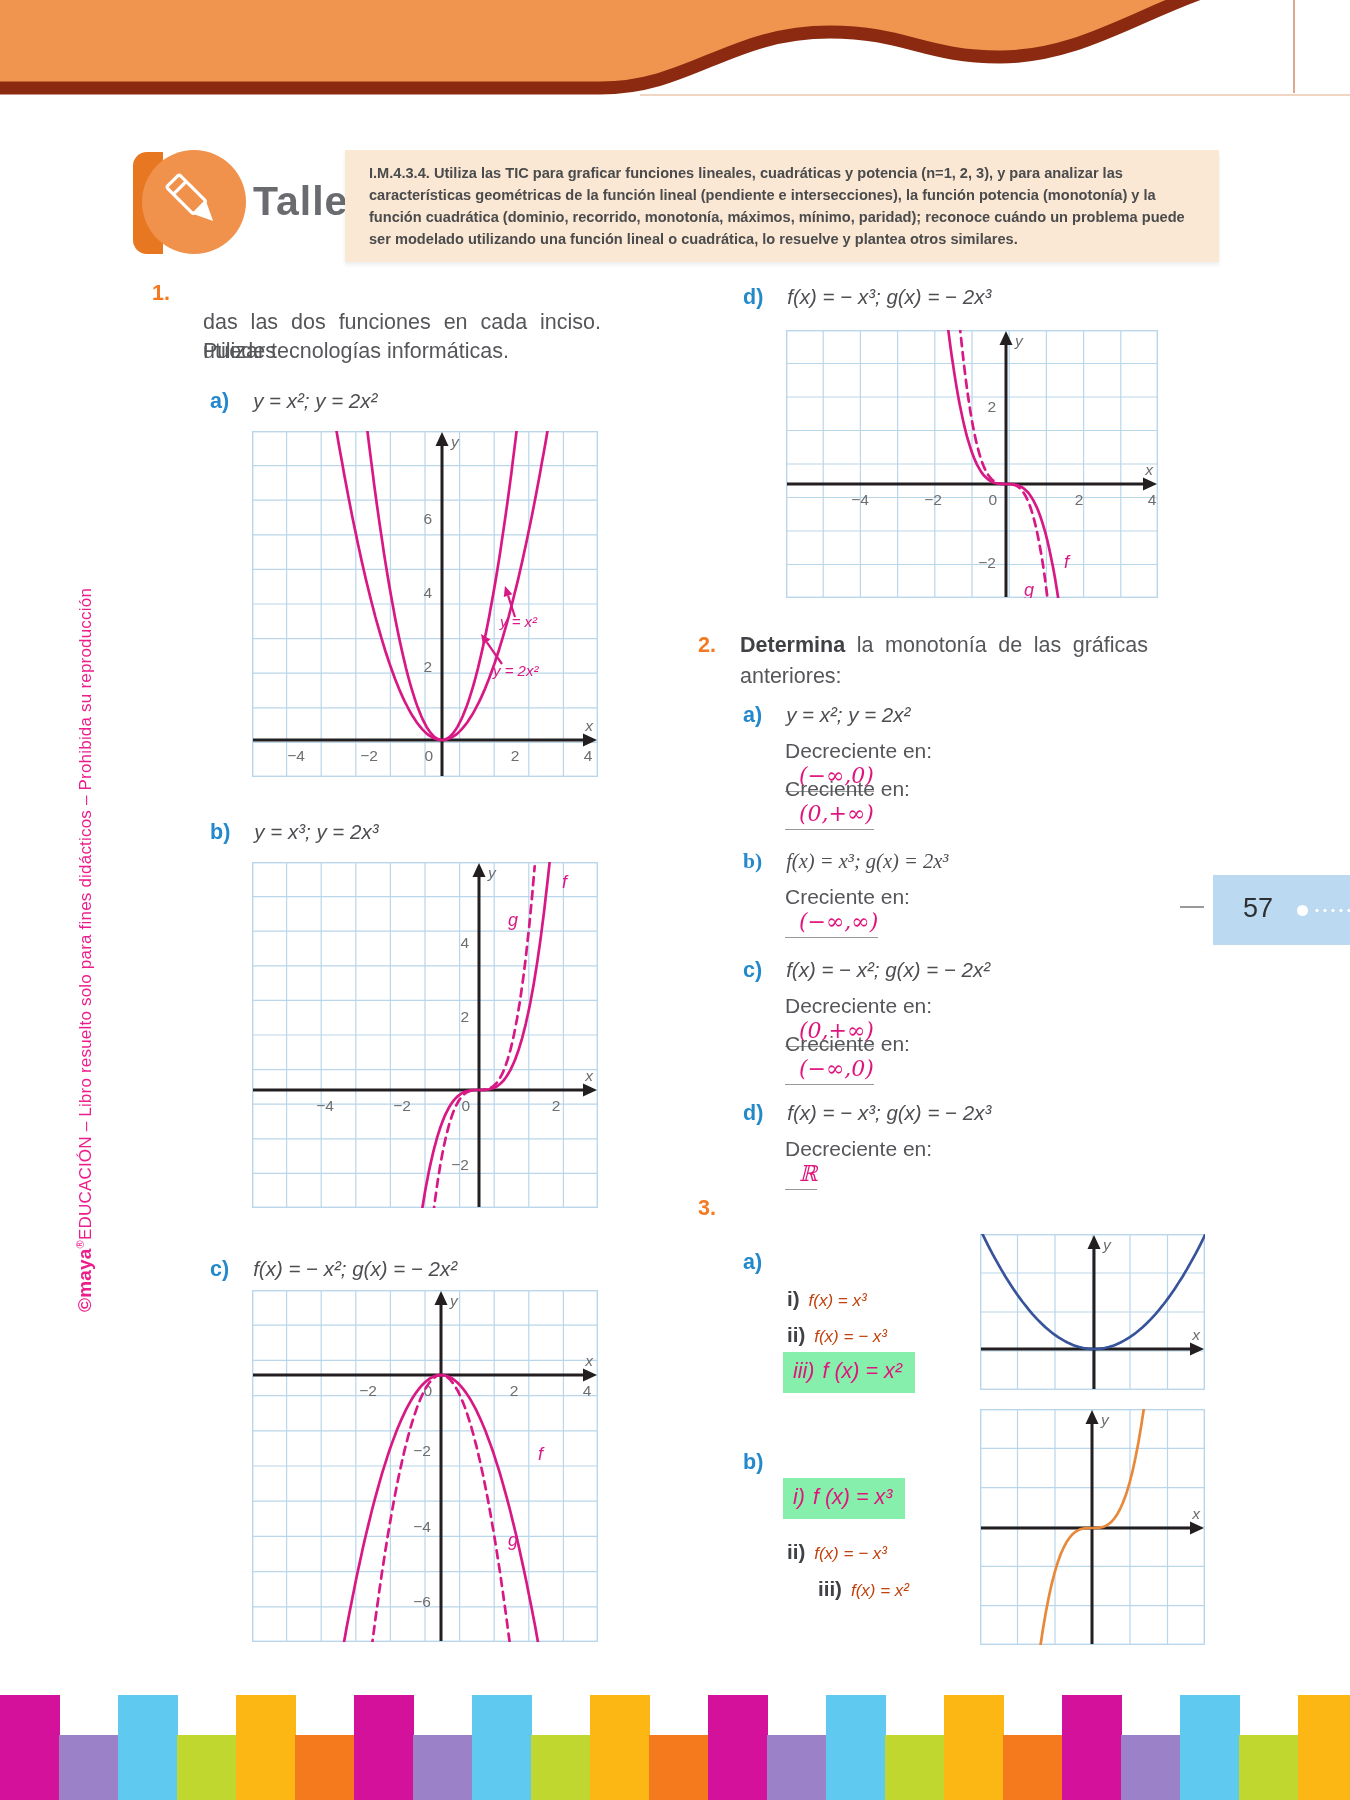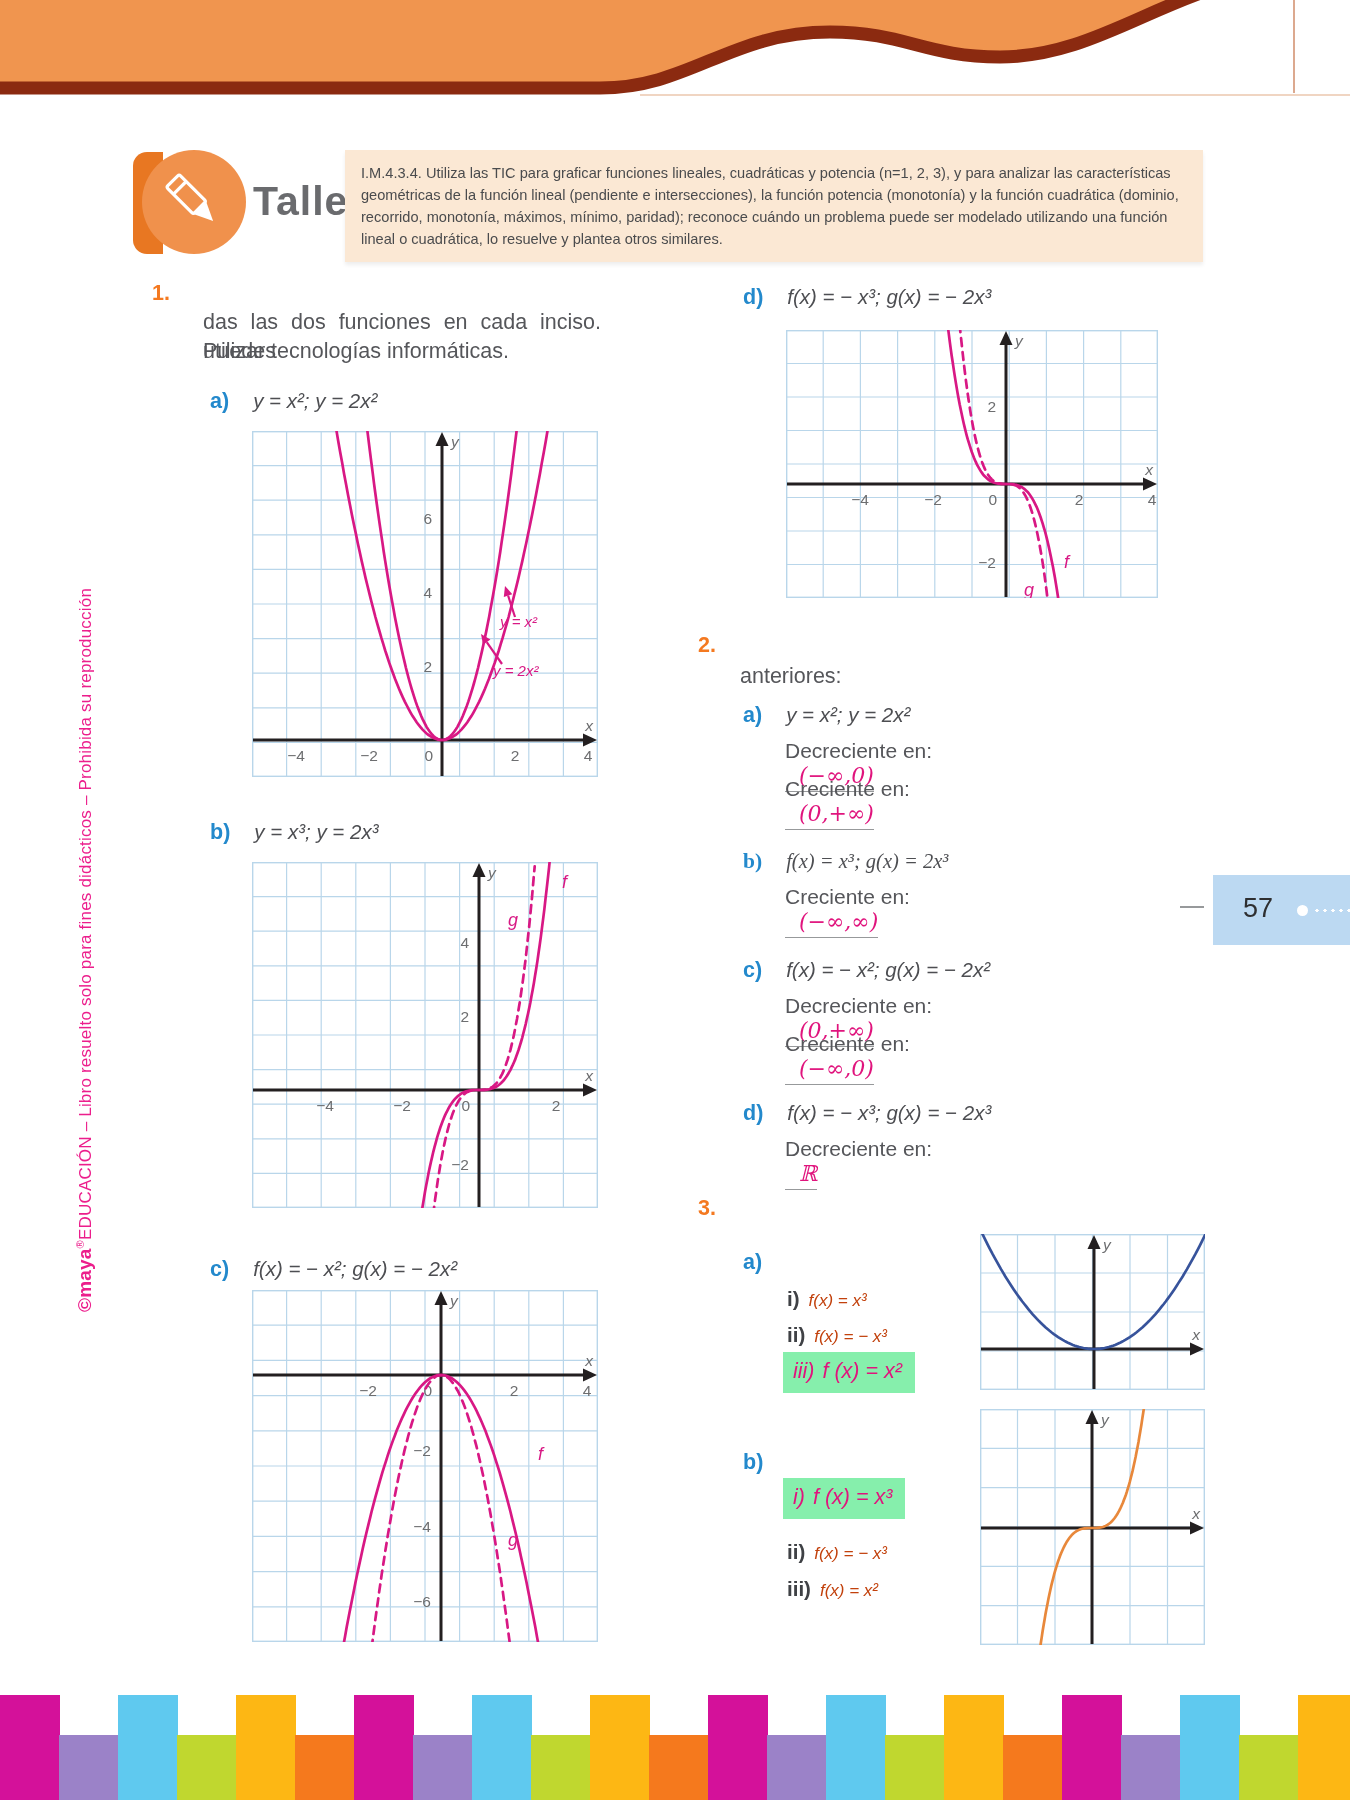--- a/index.html
+++ b/index.html
@@ -20,22 +20,22 @@
   .hl .hlf{margin-left:8px;}
   .ansrow{display:flex;align-items:baseline;font-size:21px;color:#55565A;flex-direction:column;}
   .k{white-space:nowrap;padding-right:10px;}
   .v{flex:1;border-bottom:1.6px solid #97999B;font-family:"DejaVu Serif",serif;font-style:italic;
      color:#E0147D;font-size:22px;line-height:26px;padding:0 0 2px 14px;white-space:nowrap;}
   .sidebar{position:absolute;left:74px;top:1312px;transform:rotate(-90deg);transform-origin:0 0;
            white-space:nowrap;color:#EC1E8C;font-size:17px;letter-spacing:.2px;}
   .sidebar b{font-weight:700;font-size:19px;}
   .sidebar sup{font-size:11px;}
   .taller-title{font-size:41px;color:#6A6B6E;font-weight:600;letter-spacing:1px;}
-  .instr{background:#FBE8D4;color:#4A4B4D;font-size:14.6px;line-height:22px;padding:12px 16px;
-         box-shadow:0 3px 4px rgba(0,0,0,0.07);}
+  .instr{background:#FBE8D4;color:#4A4B4D;font-size:14.6px;line-height:22px;padding:12px 24px;
+         box-shadow:0 3px 4px rgba(0,0,0,0.07);font-weight:bold;}
   .badge{background:#BCD9F2;}
   .badge .bn{position:absolute;left:30px;top:18px;font-size:27px;color:#2E2F31;}
   .badge .dot{position:absolute;left:84px;top:30px;width:11px;height:11px;border-radius:50%;background:#ffffff;}
   .badge .dots{position:absolute;left:100px;top:33px;width:37px;height:5px;
         background-image:radial-gradient(circle,#ffffff 1.6px,rgba(255,255,255,0) 1.8px);
         background-size:8px 5px;background-repeat:repeat-x;}
   .graph{position:absolute;}
   svg text.tk{font-family:"Liberation Sans",sans-serif;font-size:15.5px;fill:#6D6E70;}
   svg text.axl{font-family:"Liberation Sans",sans-serif;font-style:italic;font-size:15.5px;fill:#6D6E70;}
   svg text.gl{font-family:"Liberation Sans",sans-serif;font-style:italic;fill:#D81884;}
@@ -240,20 +240,23 @@
         <text x="211" y="175" class="tk" text-anchor="end">0</text>
         <text x="210" y="81.5" class="tk" text-anchor="end">2</text>
         <text x="210" y="237.5" class="tk" text-anchor="end">−2</text>
         <polyline points="161.6,-5.7 162.6,2.4 163.6,10.3 164.6,17.9 165.6,25.2 166.7,32.3 167.7,39.1 168.7,45.6 169.7,51.9 170.7,57.9 171.7,63.7 172.7,69.3 173.7,74.6 174.8,79.7 175.8,84.6 176.8,89.3 177.8,93.7 178.8,97.9 179.8,102.0 180.8,105.8 181.8,109.4 182.9,112.9 183.9,116.2 184.9,119.2 185.9,122.2 186.9,124.9 187.9,127.5 188.9,129.9 189.9,132.2 190.9,134.3 192.0,136.3 193.0,138.2 194.0,139.9 195.0,141.5 196.0,142.9 197.0,144.3 198.0,145.5 199.0,146.6 200.1,147.6 201.1,148.6 202.1,149.4 203.1,150.1 204.1,150.8 205.1,151.4 206.1,151.9 207.1,152.3 208.2,152.7 209.2,153.0 210.2,153.2 211.2,153.5 212.2,153.6 213.2,153.7 214.2,153.8 215.2,153.9 216.3,154.0 217.3,154.0 218.3,154.0 219.3,154.0 220.3,154.0 221.3,154.0 222.3,154.0 223.3,154.0 224.3,154.1 225.4,154.1 226.4,154.2 227.4,154.3 228.4,154.5 229.4,154.7 230.4,154.9 231.4,155.2 232.4,155.5 233.5,156.0 234.5,156.4 235.5,157.0 236.5,157.6 237.5,158.3 238.5,159.1 239.5,160.0 240.5,160.9 241.6,162.0 242.6,163.2 243.6,164.5 244.6,165.9 245.6,167.5 246.6,169.1 247.6,170.9 248.6,172.8 249.6,174.9 250.7,177.1 251.7,179.5 252.7,182.0 253.7,184.7 254.7,187.5 255.7,190.6 256.7,193.7 257.7,197.1 258.8,200.7 259.8,204.4 260.8,208.4 261.8,212.5 262.8,216.9 263.8,221.5 264.8,226.3 265.8,231.3 266.9,236.5 267.9,241.9 268.9,247.6 269.9,253.6 270.9,259.8 271.9,266.2 272.9,272.9" fill="none" stroke="#D81884" stroke-width="2.7" stroke-linecap="round"></polyline>
         <polyline points="173.6,-5.8 174.4,2.4 175.3,10.3 176.1,17.9 176.9,25.2 177.7,32.3 178.5,39.0 179.3,45.6 180.1,51.9 180.9,57.9 181.7,63.7 182.5,69.3 183.3,74.6 184.1,79.7 184.9,84.6 185.7,89.2 186.5,93.7 187.3,97.9 188.1,101.9 188.9,105.8 189.7,109.4 190.5,112.9 191.3,116.1 192.1,119.2 192.9,122.1 193.7,124.9 194.5,127.5 195.3,129.9 196.1,132.2 196.9,134.3 197.7,136.3 198.5,138.1 199.3,139.9 200.1,141.4 200.9,142.9 201.8,144.3 202.6,145.5 203.4,146.6 204.2,147.6 205.0,148.5 205.8,149.4 206.6,150.1 207.4,150.8 208.2,151.3 209.0,151.9 209.8,152.3 210.6,152.7 211.4,153.0 212.2,153.2 213.0,153.4 213.8,153.6 214.6,153.7 215.4,153.8 216.2,153.9 217.0,154.0 217.8,154.0 218.6,154.0 219.4,154.0 220.2,154.0 221.0,154.0 221.8,154.0 222.6,154.0 223.4,154.1 224.2,154.1 225.0,154.2 225.8,154.3 226.6,154.5 227.4,154.7 228.2,154.9 229.1,155.2 229.9,155.5 230.7,155.9 231.5,156.4 232.3,157.0 233.1,157.6 233.9,158.3 234.7,159.1 235.5,159.9 236.3,160.9 237.1,162.0 237.9,163.2 238.7,164.5 239.5,165.9 240.3,167.4 241.1,169.1 241.9,170.8 242.7,172.8 243.5,174.8 244.3,177.0 245.1,179.4 245.9,181.9 246.7,184.6 247.5,187.4 248.3,190.4 249.1,193.6 249.9,197.0 250.7,200.6 251.5,204.3 252.3,208.2 253.1,212.4 253.9,216.7 254.7,221.3 255.6,226.1 256.4,231.1 257.2,236.3 258.0,241.7 258.8,247.4 259.6,253.4 260.4,259.5 261.2,265.9 262.0,272.6" fill="none" stroke="#D81884" stroke-width="2.7" stroke-linecap="round" stroke-dasharray="8 6"></polyline>
         <text x="278" y="238" class="gl" style="font-size:18px">f</text>
         <text x="238" y="266" class="gl" style="font-size:18px">g</text>
       </svg></div>
 
   <div class="abs num" style="left:698px;top:633px;">2.</div>
+  <div class="abs body just" style="left:740px;top:631px;width:408px;">
+    <span class="lead">Determina</span><span> la monotonía de las gráficas</span>
+  </div>
   <div class="abs body" style="left:740px;top:662px;">anteriores:</div>
 
   <div class="abs" style="left:743px;top:703px;">
     <span class="ltr">a)</span><span class="frm2">y = x²;  y = 2x²</span>
   </div>
   <div class="abs ansrow" style="left:785px;top:739px;width:362px;">
     <span class="k">Decreciente en:</span>
       <span class="v">(−∞,0)</span>
   </div>
   <div class="abs ansrow" style="left:785px;top:777px;width:362px;">
@@ -320,21 +323,21 @@
         <polyline points="-0.1,-5.4 2.0,-1.0 4.1,3.3 6.2,7.6 8.3,11.8 10.4,15.9 12.5,19.9 14.7,23.8 16.8,27.6 18.9,31.4 21.0,35.1 23.1,38.6 25.2,42.2 27.3,45.6 29.5,48.9 31.6,52.2 33.7,55.4 35.8,58.5 37.9,61.5 40.0,64.4 42.1,67.3 44.3,70.0 46.4,72.7 48.5,75.3 50.6,77.8 52.7,80.3 54.8,82.6 56.9,84.9 59.0,87.1 61.2,89.2 63.3,91.2 65.4,93.2 67.5,95.0 69.6,96.8 71.7,98.5 73.8,100.1 76.0,101.6 78.1,103.1 80.2,104.4 82.3,105.7 84.4,106.9 86.5,108.0 88.6,109.1 90.8,110.0 92.9,110.9 95.0,111.7 97.1,112.4 99.2,113.0 101.3,113.5 103.4,114.0 105.5,114.3 107.7,114.6 109.8,114.8 111.9,115.0 114.0,115.0 116.1,115.0 118.2,114.8 120.3,114.6 122.5,114.3 124.6,114.0 126.7,113.5 128.8,113.0 130.9,112.4 133.0,111.7 135.1,110.9 137.3,110.0 139.4,109.1 141.5,108.0 143.6,106.9 145.7,105.7 147.8,104.4 149.9,103.1 152.0,101.6 154.2,100.1 156.3,98.5 158.4,96.8 160.5,95.0 162.6,93.2 164.7,91.2 166.8,89.2 169.0,87.1 171.1,84.9 173.2,82.6 175.3,80.3 177.4,77.8 179.5,75.3 181.6,72.7 183.8,70.0 185.9,67.3 188.0,64.4 190.1,61.5 192.2,58.5 194.3,55.4 196.4,52.2 198.5,48.9 200.7,45.6 202.8,42.2 204.9,38.6 207.0,35.1 209.1,31.4 211.2,27.6 213.3,23.8 215.5,19.9 217.6,15.9 219.7,11.8 221.8,7.6 223.9,3.3 226.0,-1.0" fill="none" stroke="#37539B" stroke-width="2.7" stroke-linecap="round"></polyline>
       </svg></div>
 
   <div class="abs ltr" style="left:743px;top:1450px;">b)</div>
   <div class="abs hl" style="left:783px;top:1478px;">
     <span>i)</span><span class="hlf">f (x) = x³</span>
   </div>
   <div class="abs opt" style="left:787px;top:1540px;">
     <span class="optn">ii)</span><span class="frm">f(x) = − x³</span>
   </div>
-  <div class="abs opt" style="left:787px;top:1577px;">
+  <div class="abs opt" style="left:818px;top:1577px;">
     <span class="optn">iii)</span><span class="frm">f(x) = x²</span>
   </div>
   <div class="graph" style="left: 980px; top: 1409px; width: 225px; height: 236px;"><svg width="225" height="236" viewBox="0 0 225 236">
         <rect x="0.7" y="0.7" width="223.6" height="234.6" fill="#FFFFFF" stroke="#B9D6EA" stroke-width="1.4"></rect>
         <line x1="37.5" y1="0" x2="37.5" y2="236" stroke="#B9D6EA" stroke-width="1.2"></line>
         <line x1="75" y1="0" x2="75" y2="236" stroke="#B9D6EA" stroke-width="1.2"></line>
         <line x1="112.5" y1="0" x2="112.5" y2="236" stroke="#B9D6EA" stroke-width="1.2"></line>
         <line x1="150" y1="0" x2="150" y2="236" stroke="#B9D6EA" stroke-width="1.2"></line>
         <line x1="187.5" y1="0" x2="187.5" y2="236" stroke="#B9D6EA" stroke-width="1.2"></line>
         <line x1="0" y1="39.33" x2="225" y2="39.33" stroke="#B9D6EA" stroke-width="1.2"></line>

